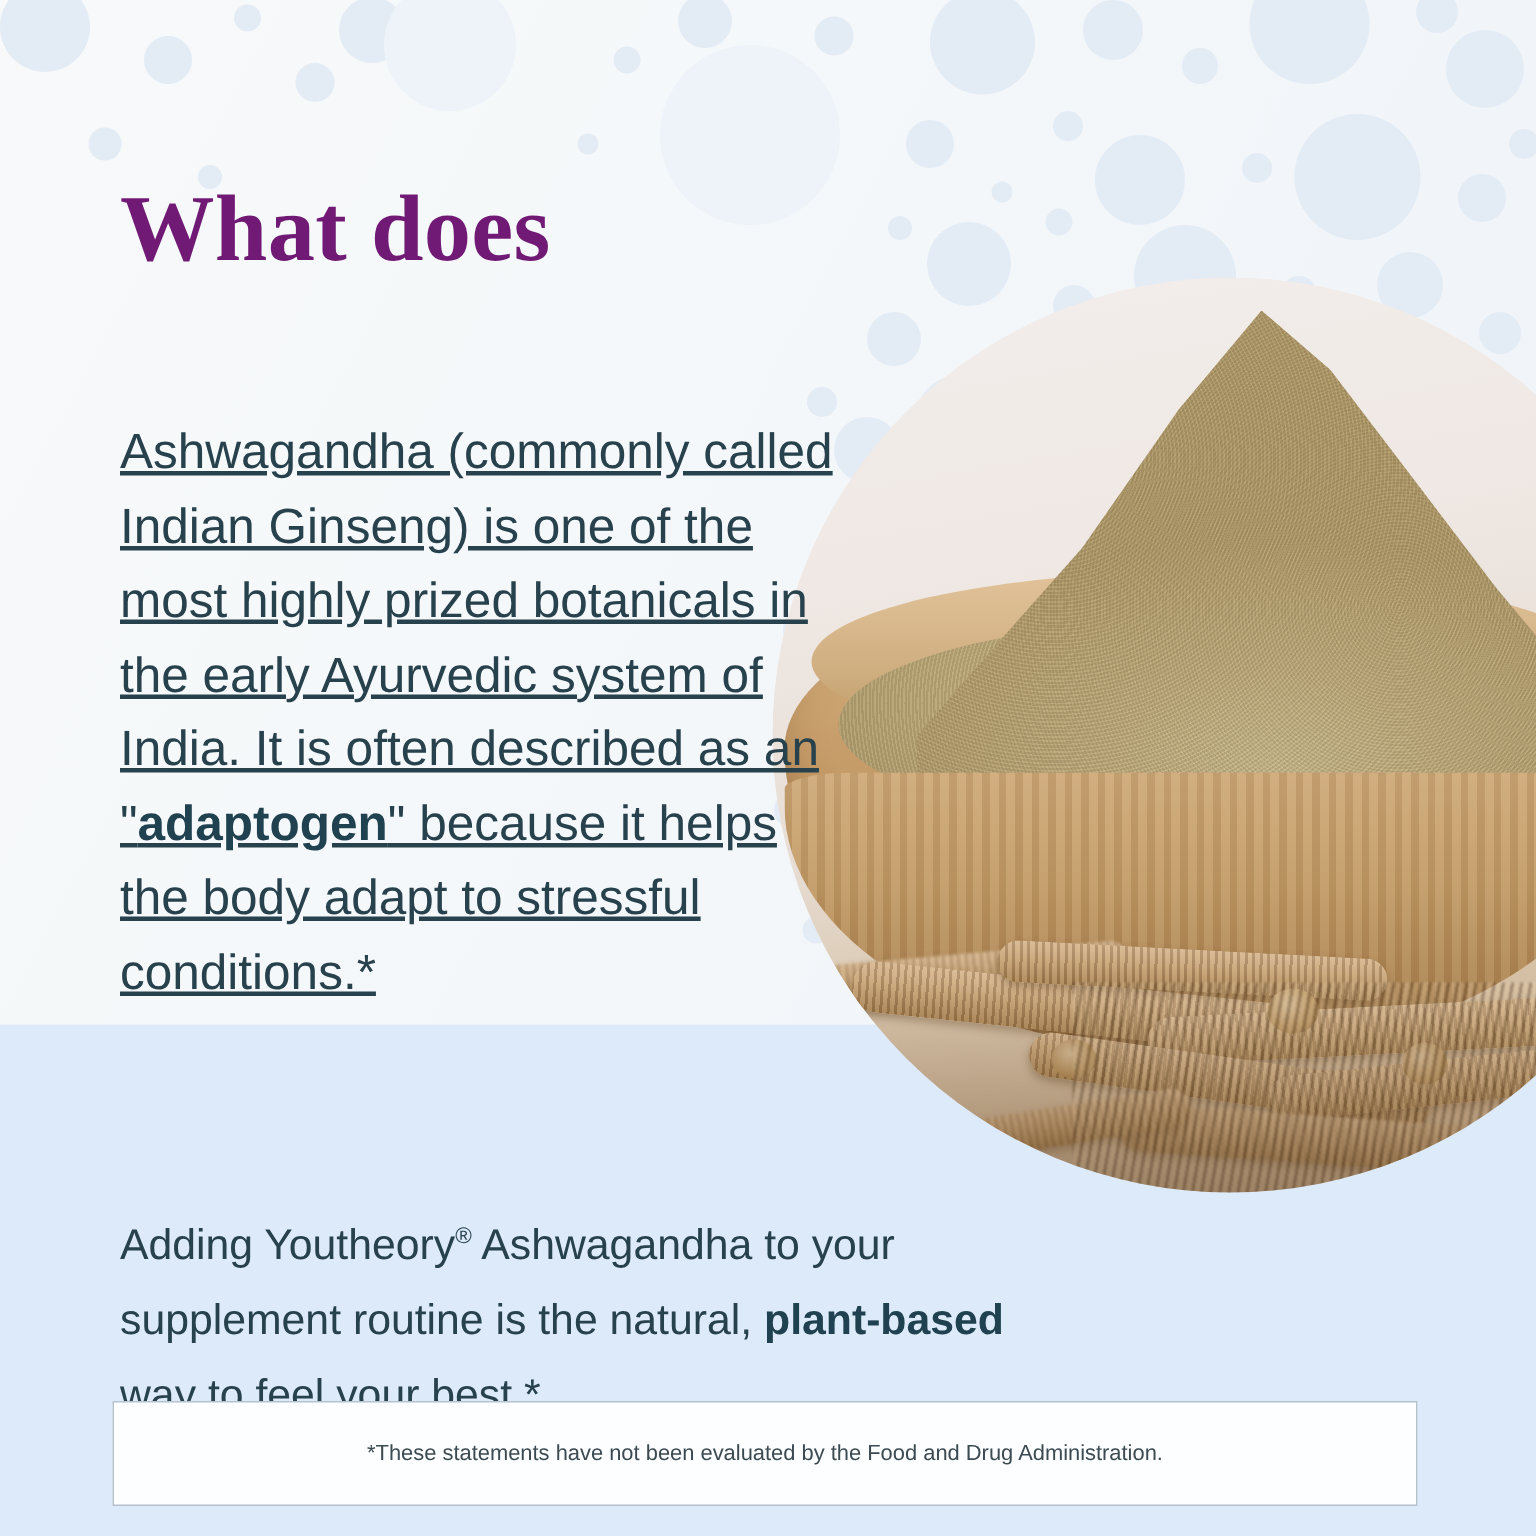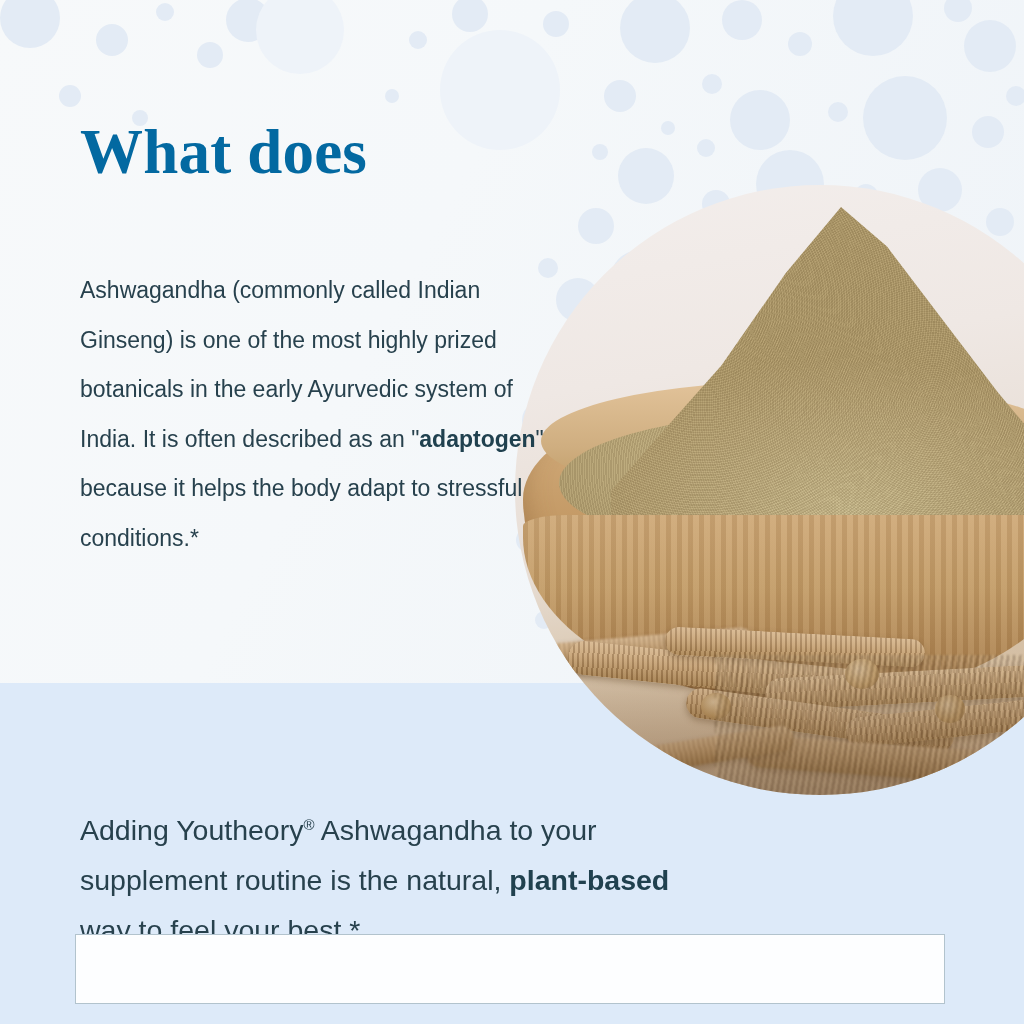--- a/index.html
+++ b/index.html
@@ -166,30 +166,31 @@
   }
 
   
   .heading {
     position: absolute;
     left: 80px; top: 72px;
     width: 600px;
     font-family: "Liberation Serif", serif;
     font-size: 63px;
     line-height: 1.22;
-    color: #0369a1;
+    color: #701a75;
     letter-spacing: .2px;
   }
   .body-copy {
     position: absolute;
     left: 80px; top: 243px;
     width: 480px;
-    font-size: 23px;
+    font-size: 33px;
     line-height: 49.5px;
     color: #27414d;
+    text-decoration: underline;
   }
   .body-copy b { font-weight: 700; color: #20414f; }
 
   .lower-copy {
     position: absolute;
     left: 80px; top: 776px;
     width: 600px;
     font-size: 28.5px;
     line-height: 50px;
     color: #27414d;
@@ -332,15 +333,16 @@
 
   <p class="body-copy">
     <span>Ashwagandha (commonly called Indian Ginseng) is one of the most highly prized botanicals in the early Ayurvedic system of India. It is often described as an "</span><b>adaptogen</b><span>" because it helps the body adapt to stressful conditions.*</span>
   </p>
 
   <p class="lower-copy">
     <span>Adding Youtheory</span><span class="sup">®</span><span> Ashwagandha to your supplement routine is the natural, </span><b>plant-based</b><span> way to feel your best.*</span>
   </p>
 
   <div class="disclaimer">
+    <div>*These statements have not been evaluated by the Food and Drug Administration.</div>
   </div>
 
 </div>
 
 </body></html>

